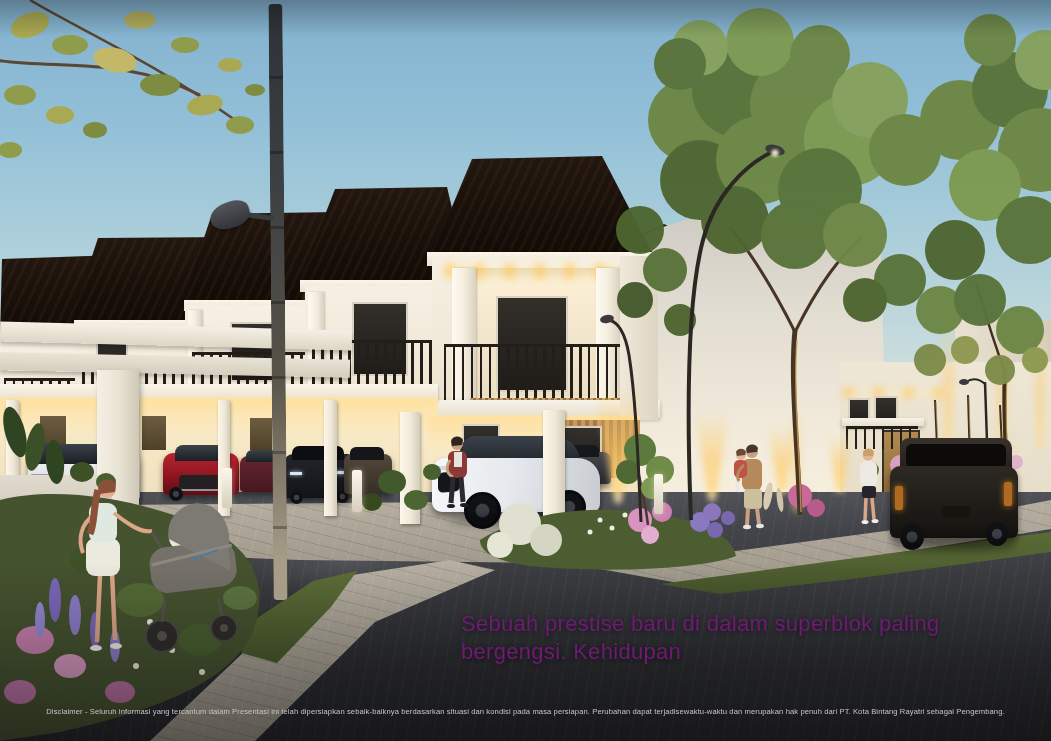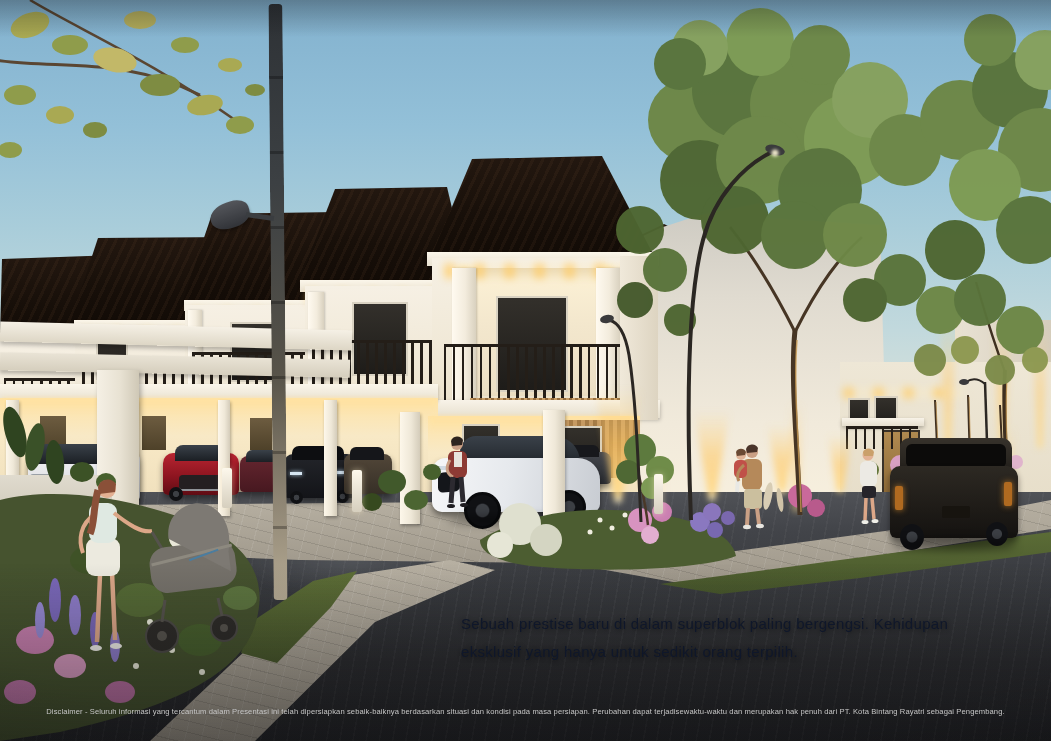--- a/index.html
+++ b/index.html
@@ -55,21 +55,21 @@
   .pole{background:
         repeating-linear-gradient(180deg,rgba(0,0,0,0) 0 72px,rgba(0,0,0,.28) 72px 75px),
         linear-gradient(180deg,#2e3236 0%,#3c4043 30%,#575349 62%,#8b8271 82%,#b6ab94 100%);
         border-radius:4px;}
   
   .vig{left:0;top:0;width:1051px;height:741px;pointer-events:none;
        background:
        linear-gradient(to bottom,rgba(8,8,10,.30),rgba(0,0,0,0) 5%),
        linear-gradient(to top,rgba(8,8,10,.46),rgba(0,0,0,0) 24%),
        radial-gradient(140% 120% at 50% 38%,rgba(0,0,0,0) 55%,rgba(8,8,10,.22) 84%,rgba(5,5,6,.48) 100%);}
-  .tagline{left:461px;top:610px;width:580px;color:#0f172a;font-size:15px;line-height:28px;
+  .tagline{left:461px;top:610px;width:580px;color:#701a75;font-size:22px;line-height:28px;
            font-weight:500;letter-spacing:.3px;text-shadow:0 1px 4px rgba(0,0,0,.5);}
   .disclaimer{left:0;top:707px;width:1051px;text-align:center;color:#c6c6c6;
               font-size:7.6px;letter-spacing:.1px;}
 </style>
 </head>
 <body>
 
 <div class="scene">
 
   <div class="p sky"></div>
@@ -490,17 +490,16 @@
     <div class="p" style="left:52px;top:68px;width:28px;height:12px;background:#17140f;border-radius:2px;"></div>
     <div class="p wheel" style="left:10px;top:86px;width:24px;height:26px;"></div>
     <div class="p wheel" style="left:96px;top:84px;width:22px;height:24px;"></div>
     <div class="p" style="left:2px;top:102px;width:124px;height:10px;background:rgba(0,0,0,.5);filter:blur(5px);border-radius:50%;"></div>
   </div>
 
   <div class="p vig"></div>
 
   <div class="p tagline">
     <div>Sebuah prestise baru di dalam superblok paling bergengsi. Kehidupan</div>
-    <div>eksklusif yang hanya untuk sedikit orang terpilih.</div>
   </div>
   <div class="p disclaimer">Disclaimer - Seluruh informasi yang tercantum dalam Presentasi ini telah dipersiapkan sebaik-baiknya berdasarkan situasi dan kondisi pada masa persiapan. Perubahan dapat terjadisewaktu-waktu dan merupakan hak penuh dari PT. Kota Bintang Rayatri sebagai Pengembang.</div>
 
 </div>
 
 </body></html>

